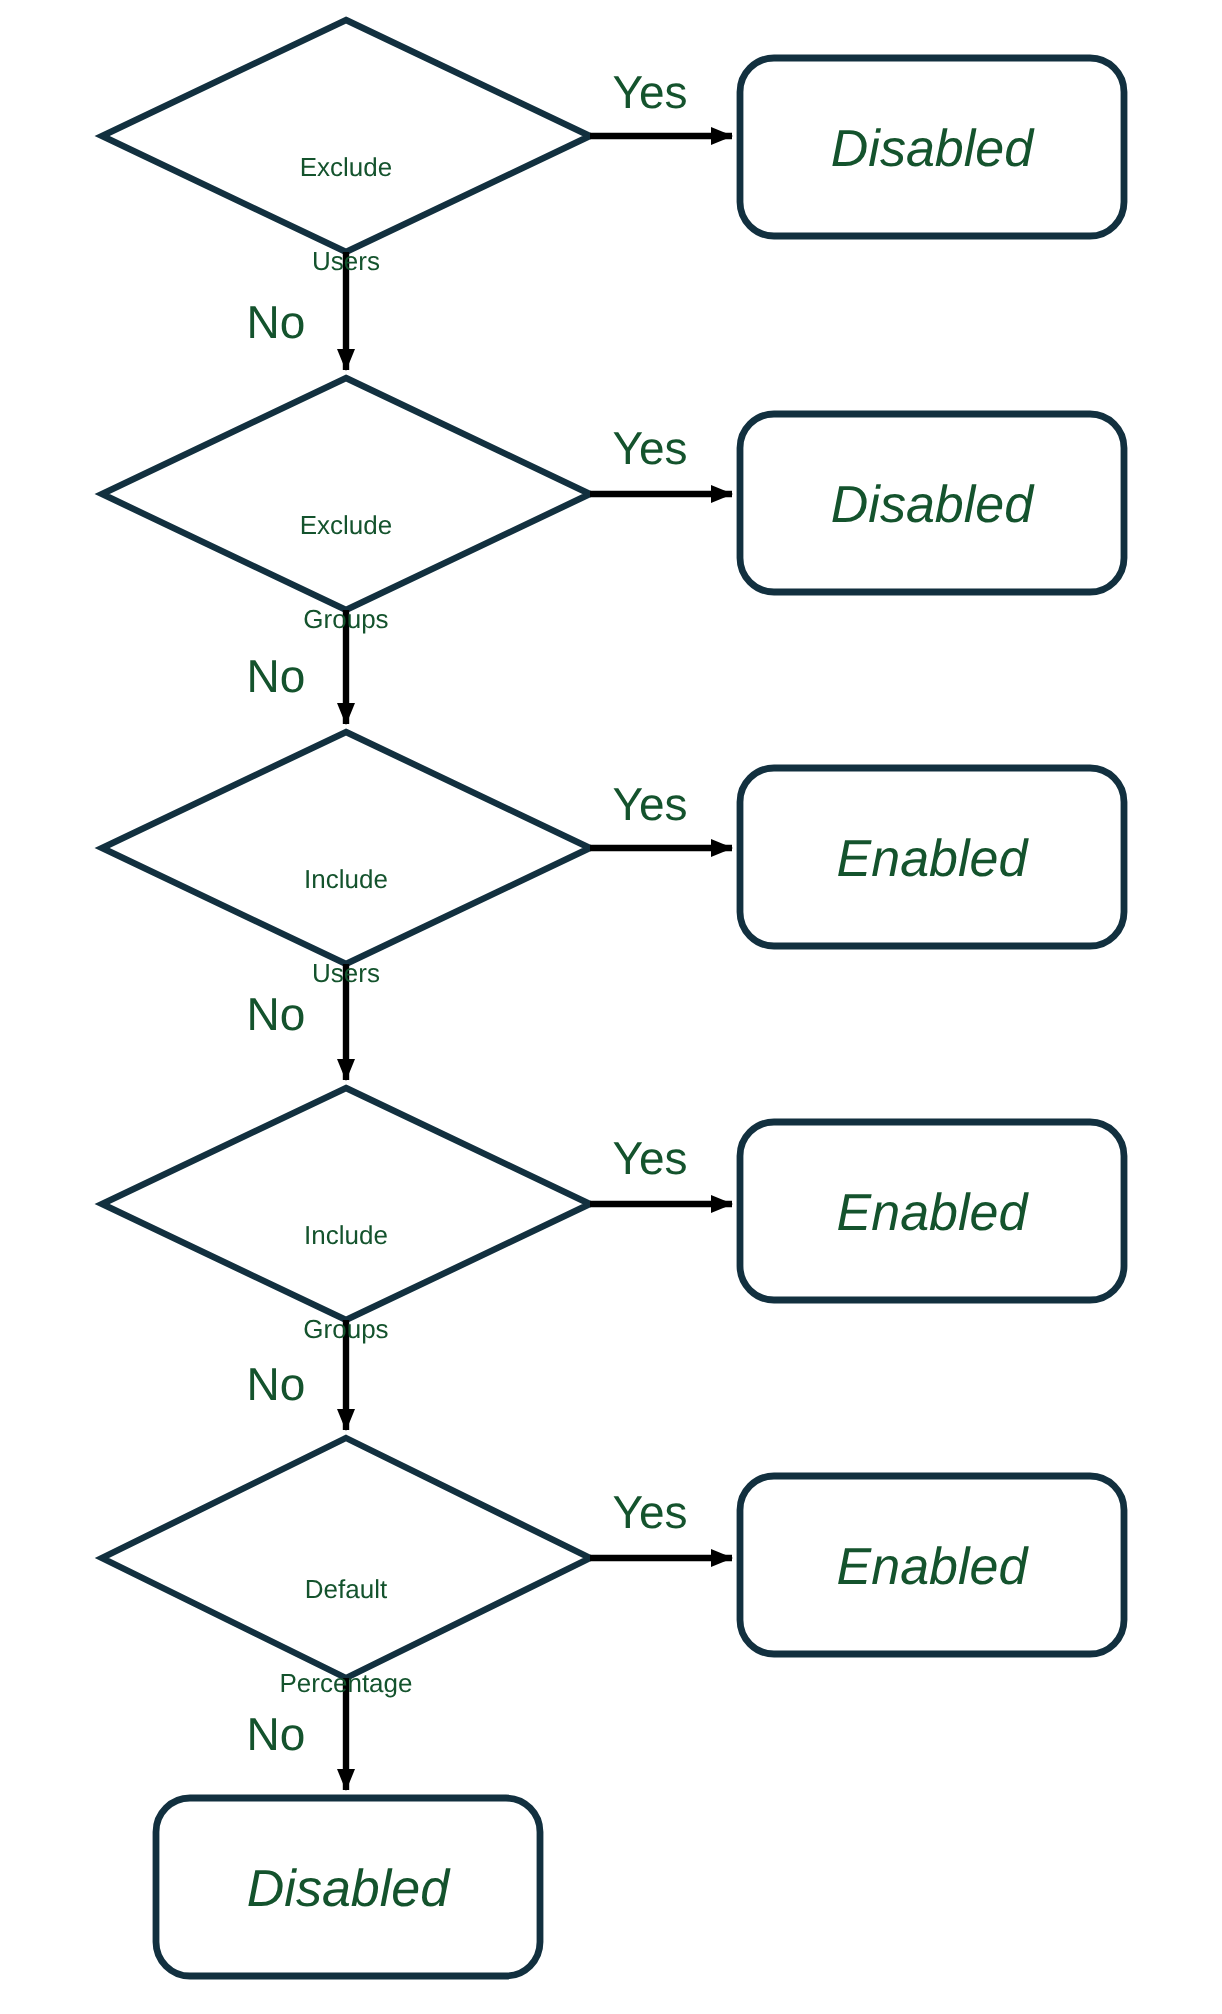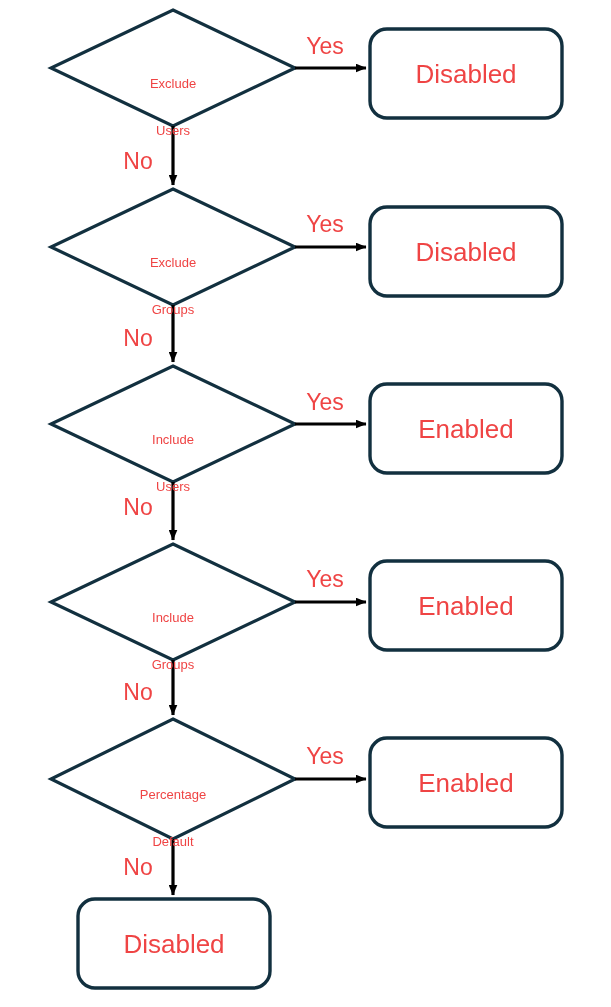--- a/index.html
+++ b/index.html
@@ -30,30 +30,31 @@
     top: 0;
     width: 611px;
     height: 1007px;
     pointer-events: none;
   }
   .decision-label,
   .terminal-label,
   .edge-label {
     position: absolute;
     pointer-events: auto;
-    color: #ef4444;
+    color: #14532d;
     text-align: center;
     white-space: pre;
     line-height: 1.22;
   }
   .decision-label {
     font-size: 13px;
   }
   .terminal-label {
     font-size: 26px;
+    font-style: italic;
   }
   .edge-label {
     font-size: 23px;
   }
 </style>
 </head>
 <body>
 
 <div id="flow-root">
 
@@ -123,22 +124,22 @@
       <div>Include</div>
       <div>Users</div>
     </div>
 
     <div class="decision-label" style="left:51px; top:578px; width:244px;">
       <div>Include</div>
       <div>Groups</div>
     </div>
 
     <div class="decision-label" style="left:51px; top:755px; width:244px;">
+      <div>Default</div>
       <div>Percentage</div>
-      <div>Default</div>
     </div>
 
     <div class="terminal-label" style="left:370px; top:59px; width:192px;">Disabled</div>
 
     <div class="terminal-label" style="left:370px; top:237px; width:192px;">Disabled</div>
 
     <div class="terminal-label" style="left:370px; top:414px; width:192px;">Enabled</div>
 
     <div class="terminal-label" style="left:370px; top:591px; width:192px;">Enabled</div>
 

